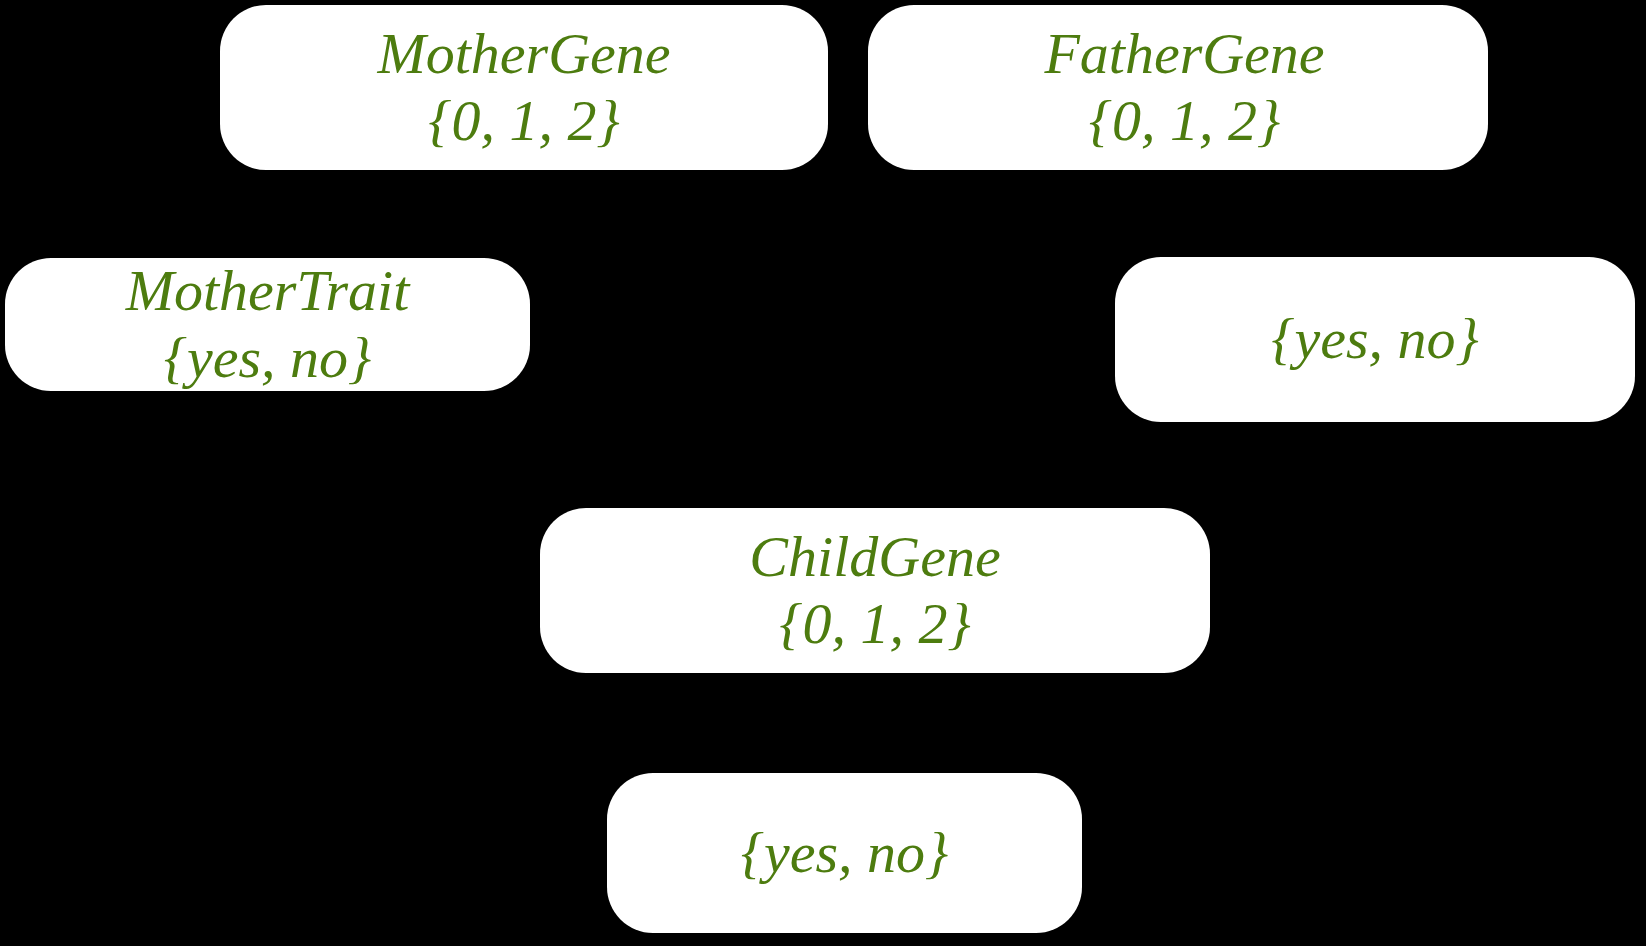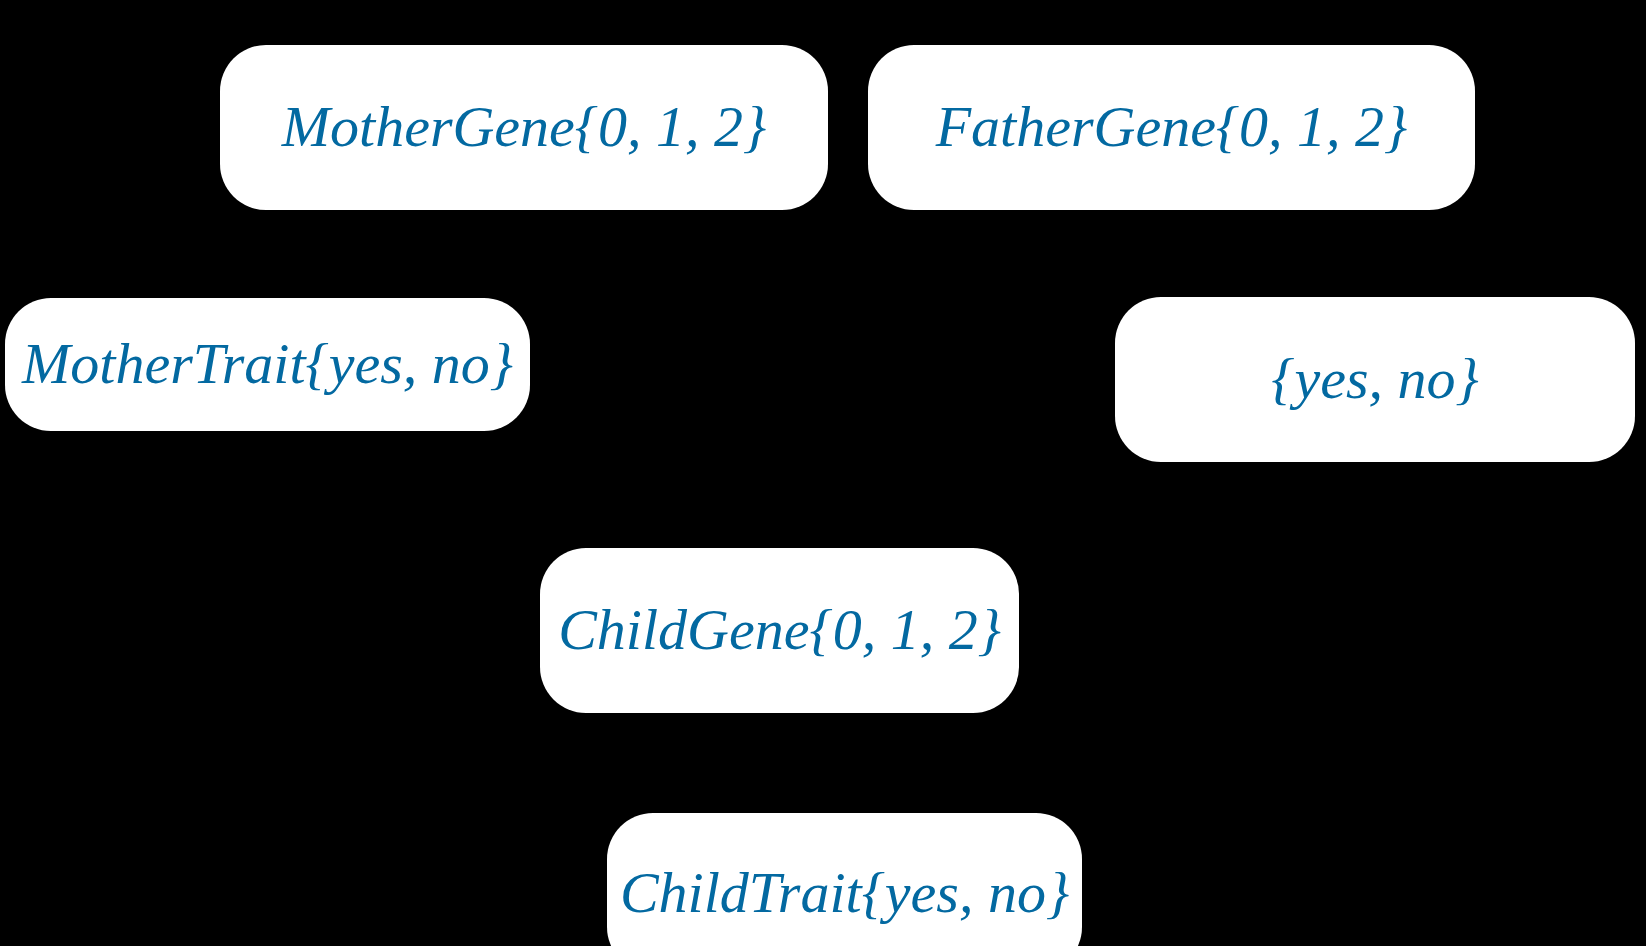--- a/index.html
+++ b/index.html
@@ -12,40 +12,39 @@
     width: 1646px;
     height: 946px;
     background: #000000;
     overflow: hidden;
     font-family: "Liberation Serif", "DejaVu Serif", serif;
   }
   .node {
     position: absolute;
     background: #ffffff;
     border-radius: 46px;
-    color: #0369a1;
+    color: #4d7c0f;
     display: flex;
-    flex-direction: row;
+    flex-direction: column;
     align-items: center;
     justify-content: center;
     text-align: center;
     font-style: italic;
     font-size: 58px;
     line-height: 1.15;
     white-space: nowrap;
-    margin-top: 40px;
   }
   .node .line { display: block; }
 
   
   .n-mother-gene  { left: 220px;  top: 5px;   width: 608px; height: 165px; }
-  .n-father-gene  { left: 868px;  top: 5px;   width: 607px; height: 165px; }
+  .n-father-gene  { left: 868px;  top: 5px;   width: 607px; height: 165px; padding-left: 13px; }
   .n-mother-trait { left: 5px;    top: 258px; width: 525px; height: 133px; }
   .n-father-trait { left: 1115px; top: 257px; width: 520px; height: 165px; }
-  .n-child-gene   { left: 540px;  top: 508px; width: 479px; height: 165px; }
+  .n-child-gene   { left: 540px;  top: 508px; width: 670px; height: 165px; }
   .n-child-trait  { left: 607px;  top: 773px; width: 475px; height: 160px; }
 </style>
 </head>
 <body>
 
 <div class="canvas">
 
   <div class="node n-mother-gene">
     <span class="line">MotherGene</span>
     <span class="line">{0, 1, 2}</span>
@@ -64,17 +63,16 @@
   <div class="node n-father-trait">
     <span class="line">{yes, no}</span>
   </div>
 
   <div class="node n-child-gene">
     <span class="line">ChildGene</span>
     <span class="line">{0, 1, 2}</span>
   </div>
 
   <div class="node n-child-trait">
-    <span class="line">ChildTrait</span>
     <span class="line">{yes, no}</span>
   </div>
 
 </div>
 
 </body></html>

